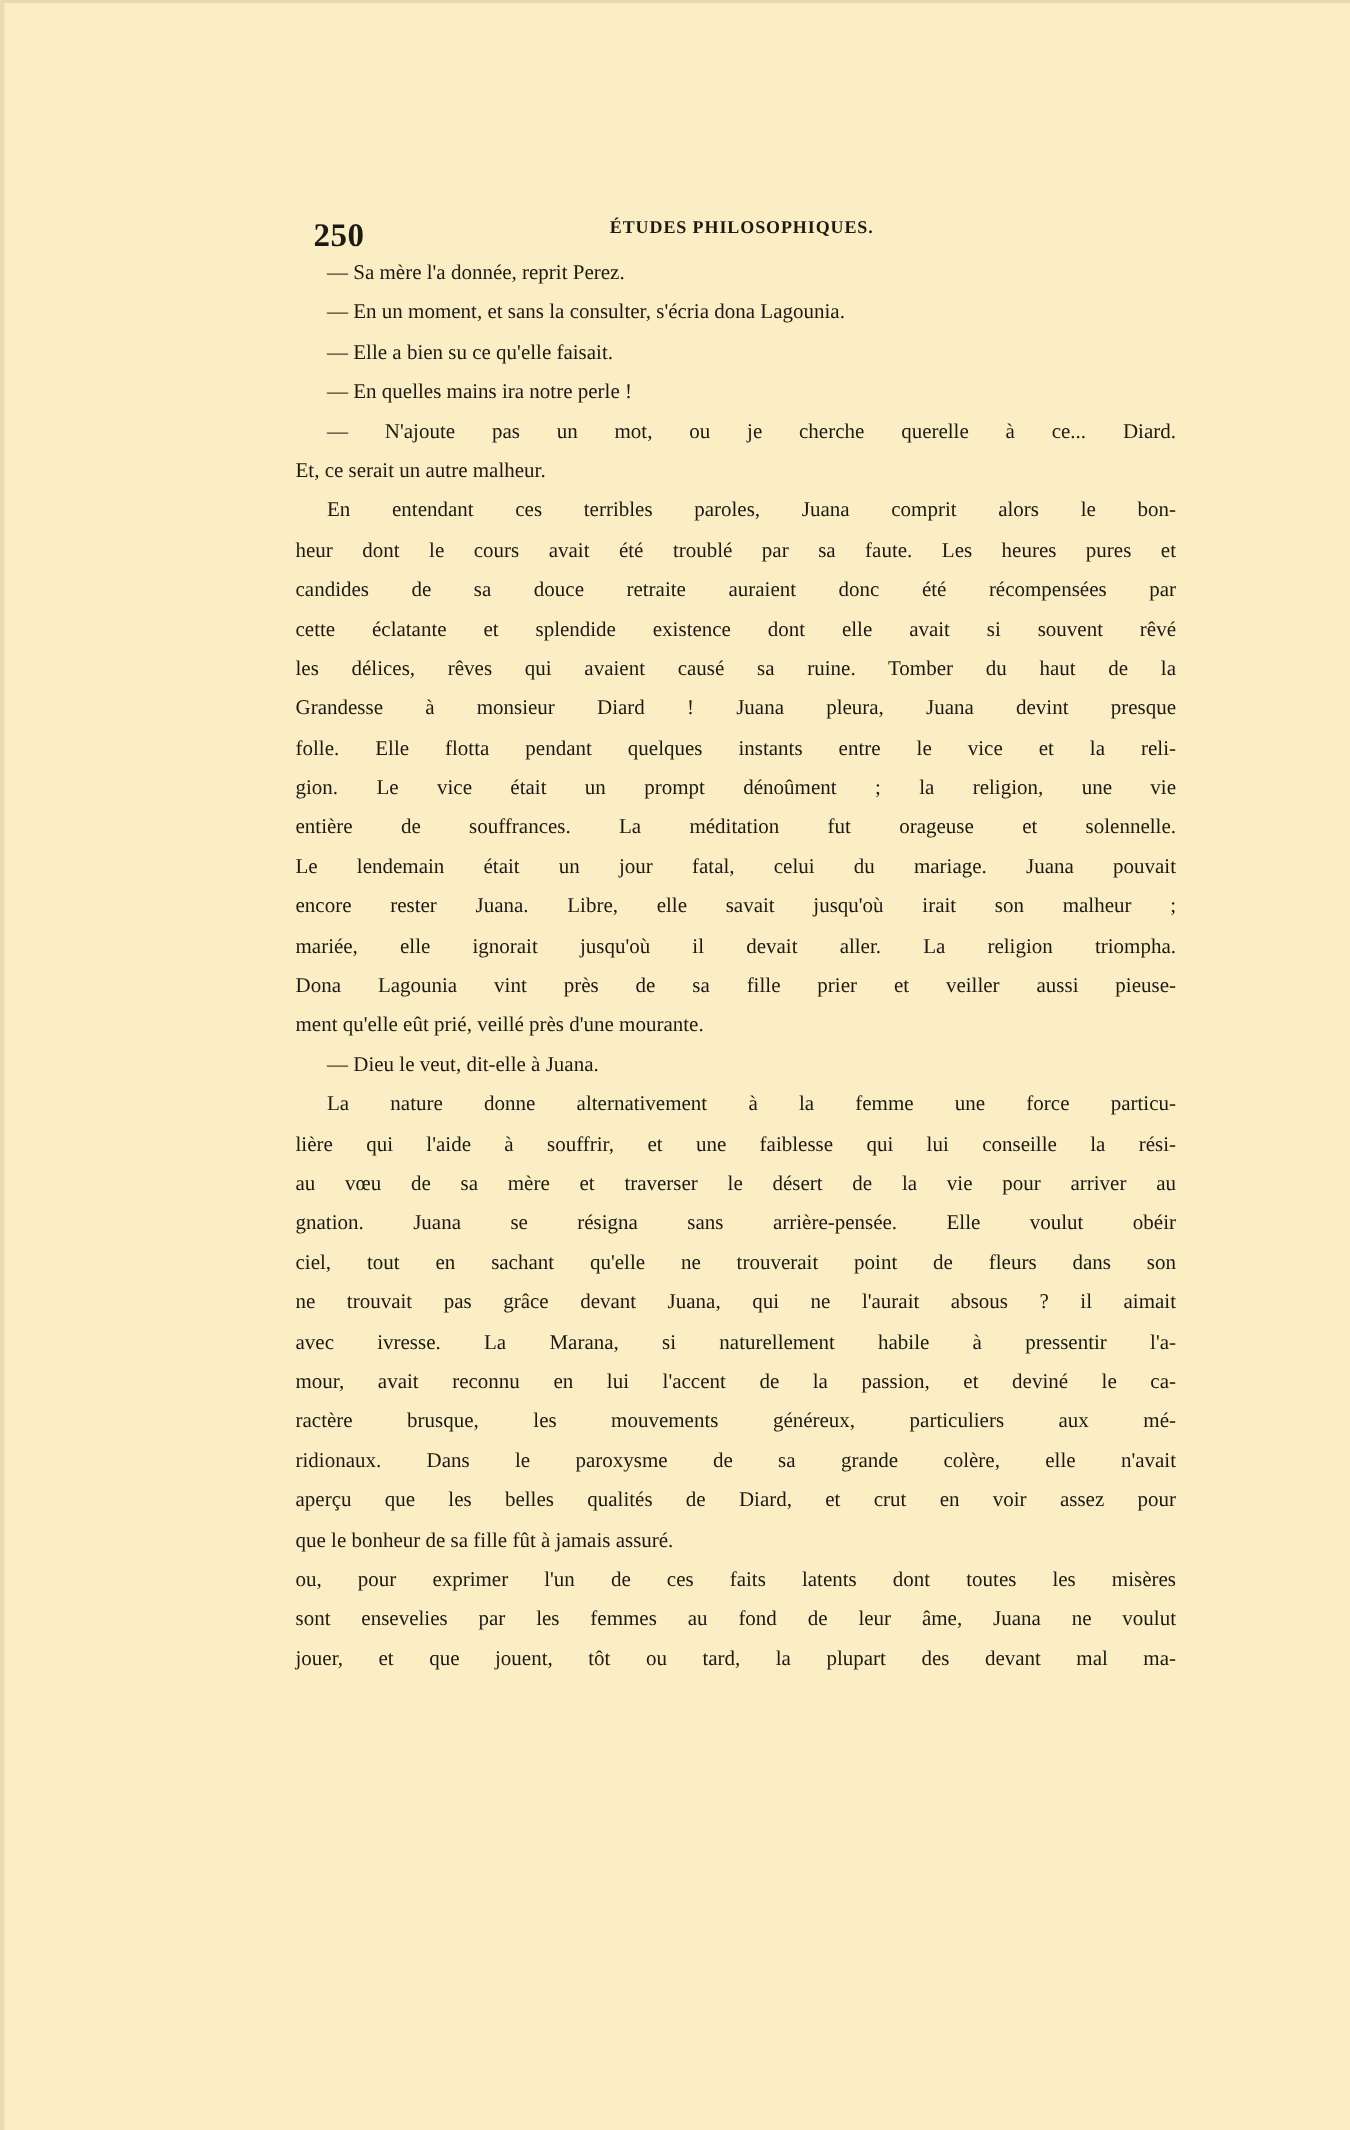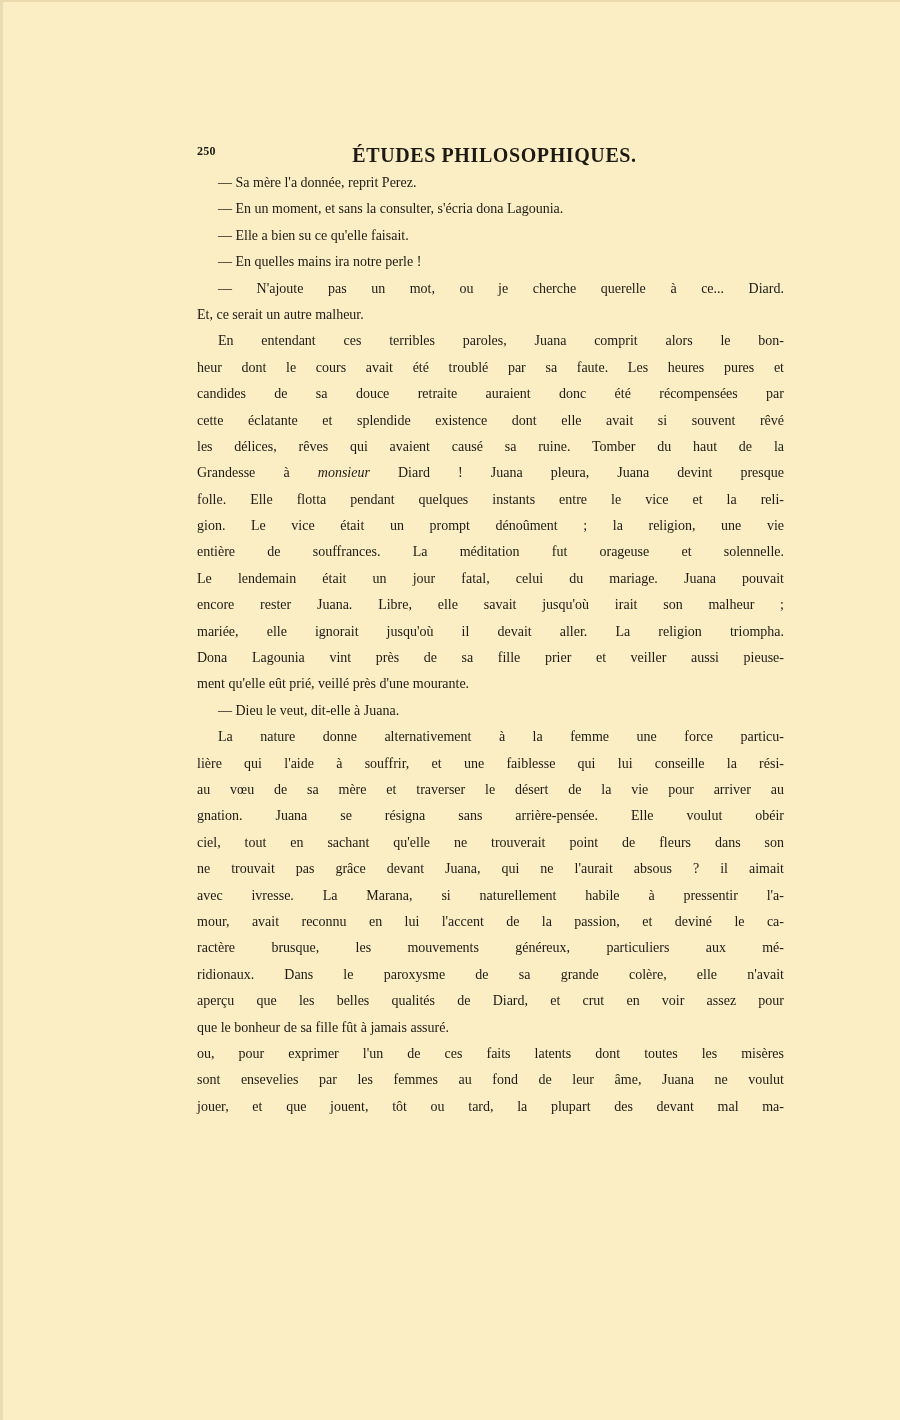--- a/index.html
+++ b/index.html
@@ -26,42 +26,42 @@
     width: 587px;
   }
   .running-head {
     position: relative;
     height: 26px;
     font-weight: bold;
     font-size: 17px;
     letter-spacing: 0.3px;
   }
   .page-number {
-    position: absolute; left: 0; top: 0;
-    font-size: 12px;
+    position: absolute; left: 12px; top: 0;
+    font-size: 22px;
   }
   .running-title {
     position: absolute; left: 0; right: 0; top: 0;
     text-align: center;
     padding-left: 8px;
-    font-size: 20px;
+    font-size: 12px;
     letter-spacing: 0.6px;
   }
   .line {
     height: 26.4px;
     line-height: 26.4px;
     font-size: 14px;
     white-space: nowrap;
   }
   .justify {
     text-align: justify;
     text-align-last: justify;
   }
   .indent { padding-left: 21px; }
-  .em { font-style: italic; }
+  .em { }
 </style>
 </head>
 <body>
 
 <div class="page-edge-top"></div>
 <div class="page-edge"></div>
 
 <div class="text-block">
   <div class="running-head">
     <span class="page-number">250</span>

